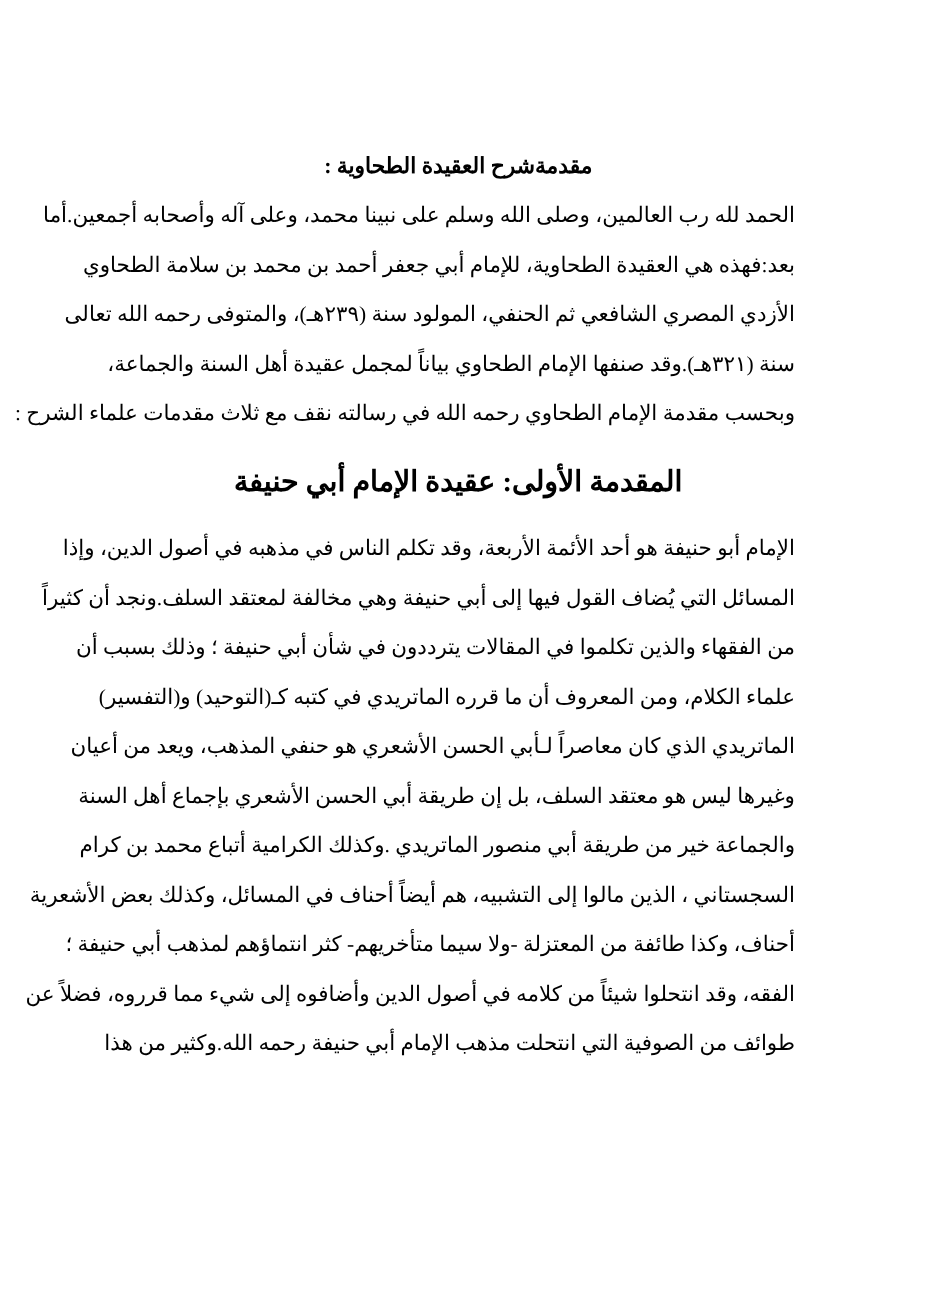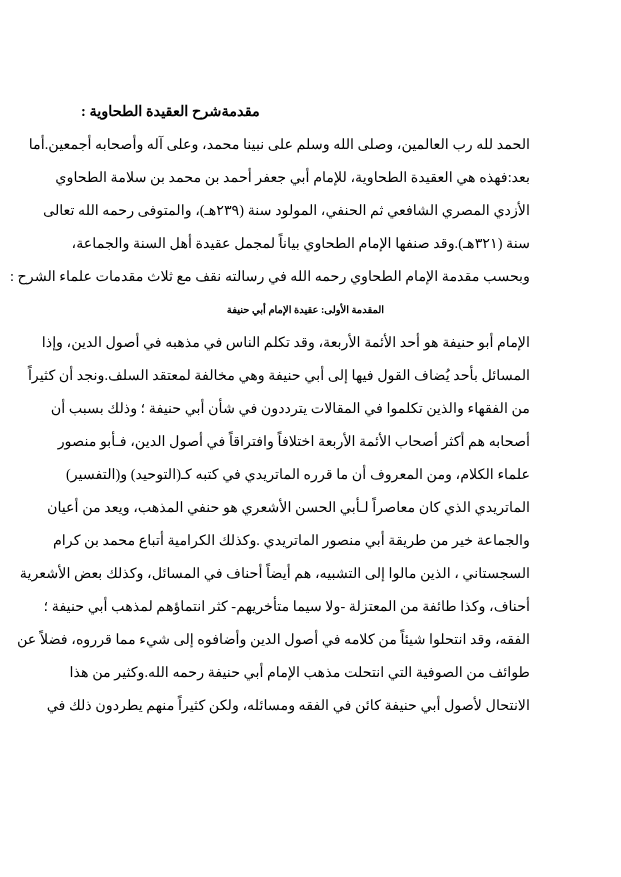--- a/index.html
+++ b/index.html
@@ -24,30 +24,30 @@
     padding: 95px 91px 0 81px;
     direction: rtl;
     text-align: right;
   }
 
   .doc-title {
     font-size: 14.5px;
     font-weight: bold;
     line-height: 33px;
     margin: 0 0 0 0;
-    text-align: left;
+    text-align: center;
     direction: rtl;
     white-space: nowrap;
   }
 
   .section-heading {
-    font-size: 10px;
+    font-size: 19px;
     font-weight: bold;
     line-height: 33px;
-    margin: 0;
+    margin: 12px;
     text-align: center;
     direction: rtl;
     white-space: nowrap;
   }
 
   
   .line {
     display: block;
     font-size: 14.3px;
     line-height: 33px;
@@ -78,26 +78,25 @@
     <span class="line ln-center">سنة (٣٢١هـ).وقد صنفها الإمام الطحاوي بياناً لمجمل عقيدة أهل السنة والجماعة،</span>
     <span class="line ln-right">وبحسب مقدمة الإمام الطحاوي رحمه الله في رسالته نقف مع ثلاث مقدمات علماء الشرح :</span>
   </div>
 
   <div class="block">
     <p class="section-heading">المقدمة الأولى: عقيدة الإمام أبي حنيفة</p>
   </div>
 
   <div class="block">
     <span class="line ln-right">الإمام أبو حنيفة هو أحد الأئمة الأربعة، وقد تكلم الناس في مذهبه في أصول الدين، وإذا</span>
-    <span class="line ln-center">المسائل بأحد يُضاف القول فيها إلى أبي حنيفة وهي مخالفة لمعتقد السلف.ونجد أن كثيراً</span>
+    <span class="line ln-center">المسائل التي يُضاف القول فيها إلى أبي حنيفة وهي مخالفة لمعتقد السلف.ونجد أن كثيراً</span>
     <span class="line ln-center">من الفقهاء والذين تكلموا في المقالات يترددون في شأن أبي حنيفة ؛ وذلك بسبب أن</span>
-    <span class="line ln-center">أصحابه هم أكثر أصحاب الأئمة الأربعة اختلافاً وافتراقاً في أصول الدين، فـأبو منصور</span>
     <span class="line ln-center">علماء الكلام، ومن المعروف أن ما قرره الماتريدي في كتبه كـ(التوحيد) و(التفسير)</span>
     <span class="line ln-center">الماتريدي الذي كان معاصراً لـأبي الحسن الأشعري هو حنفي المذهب، ويعد من أعيان</span>
+    <span class="line ln-center">وغيرها ليس هو معتقد السلف، بل إن طريقة أبي الحسن الأشعري بإجماع أهل السنة</span>
     <span class="line ln-center">والجماعة خير من طريقة أبي منصور الماتريدي .وكذلك الكرامية أتباع محمد بن كرام</span>
     <span class="line ln-center">السجستاني ، الذين مالوا إلى التشبيه، هم أيضاً أحناف في المسائل، وكذلك بعض الأشعرية</span>
     <span class="line ln-center">أحناف، وكذا طائفة من المعتزلة -ولا سيما متأخريهم- كثر انتماؤهم لمذهب أبي حنيفة ؛</span>
     <span class="line ln-center">الفقه، وقد انتحلوا شيئاً من كلامه في أصول الدين وأضافوه إلى شيء مما قرروه، فضلاً عن</span>
     <span class="line ln-center">طوائف من الصوفية التي انتحلت مذهب الإمام أبي حنيفة رحمه الله.وكثير من هذا</span>
-    <span class="line ln-center">الانتحال لأصول أبي حنيفة كائن في الفقه ومسائله، ولكن كثيراً منهم يطردون ذلك في</span>
   </div>
 
 </div>
 
 </body></html>

